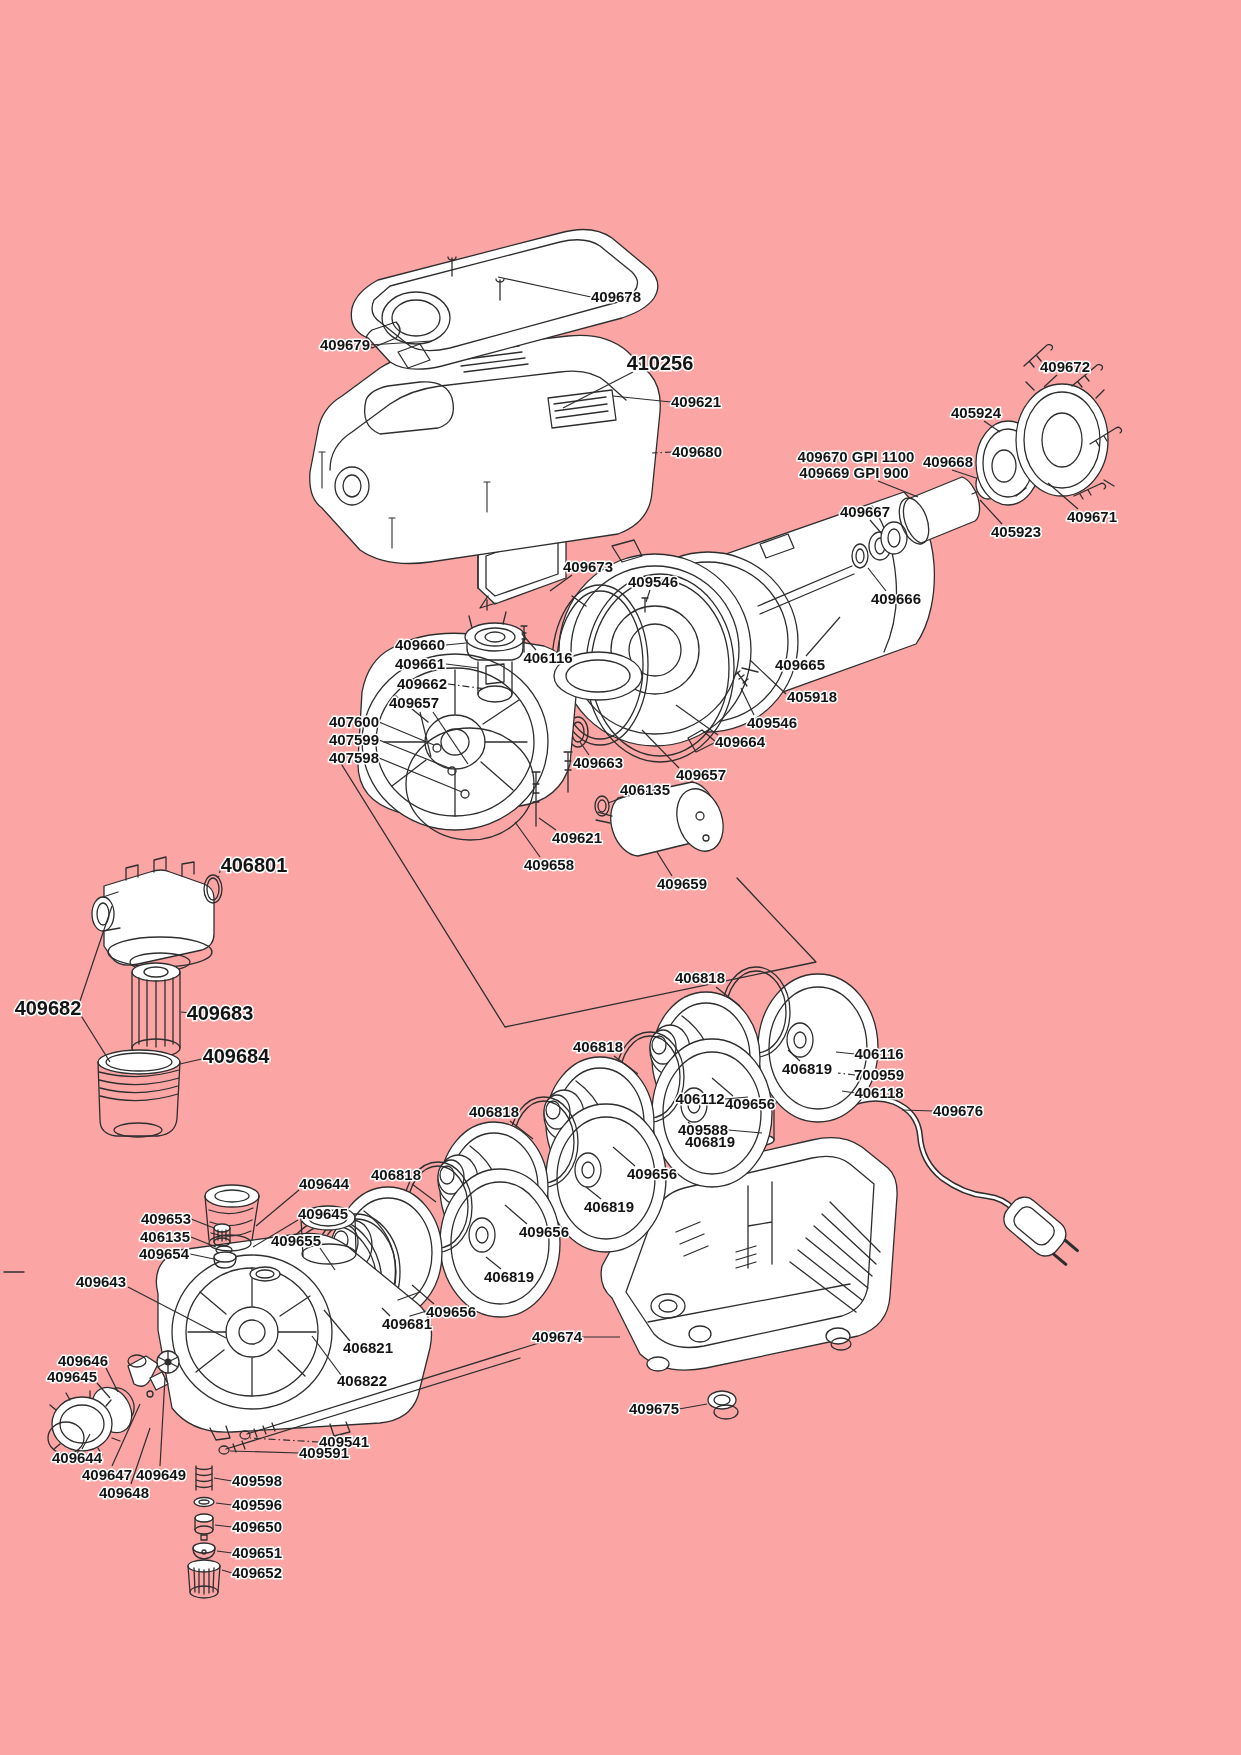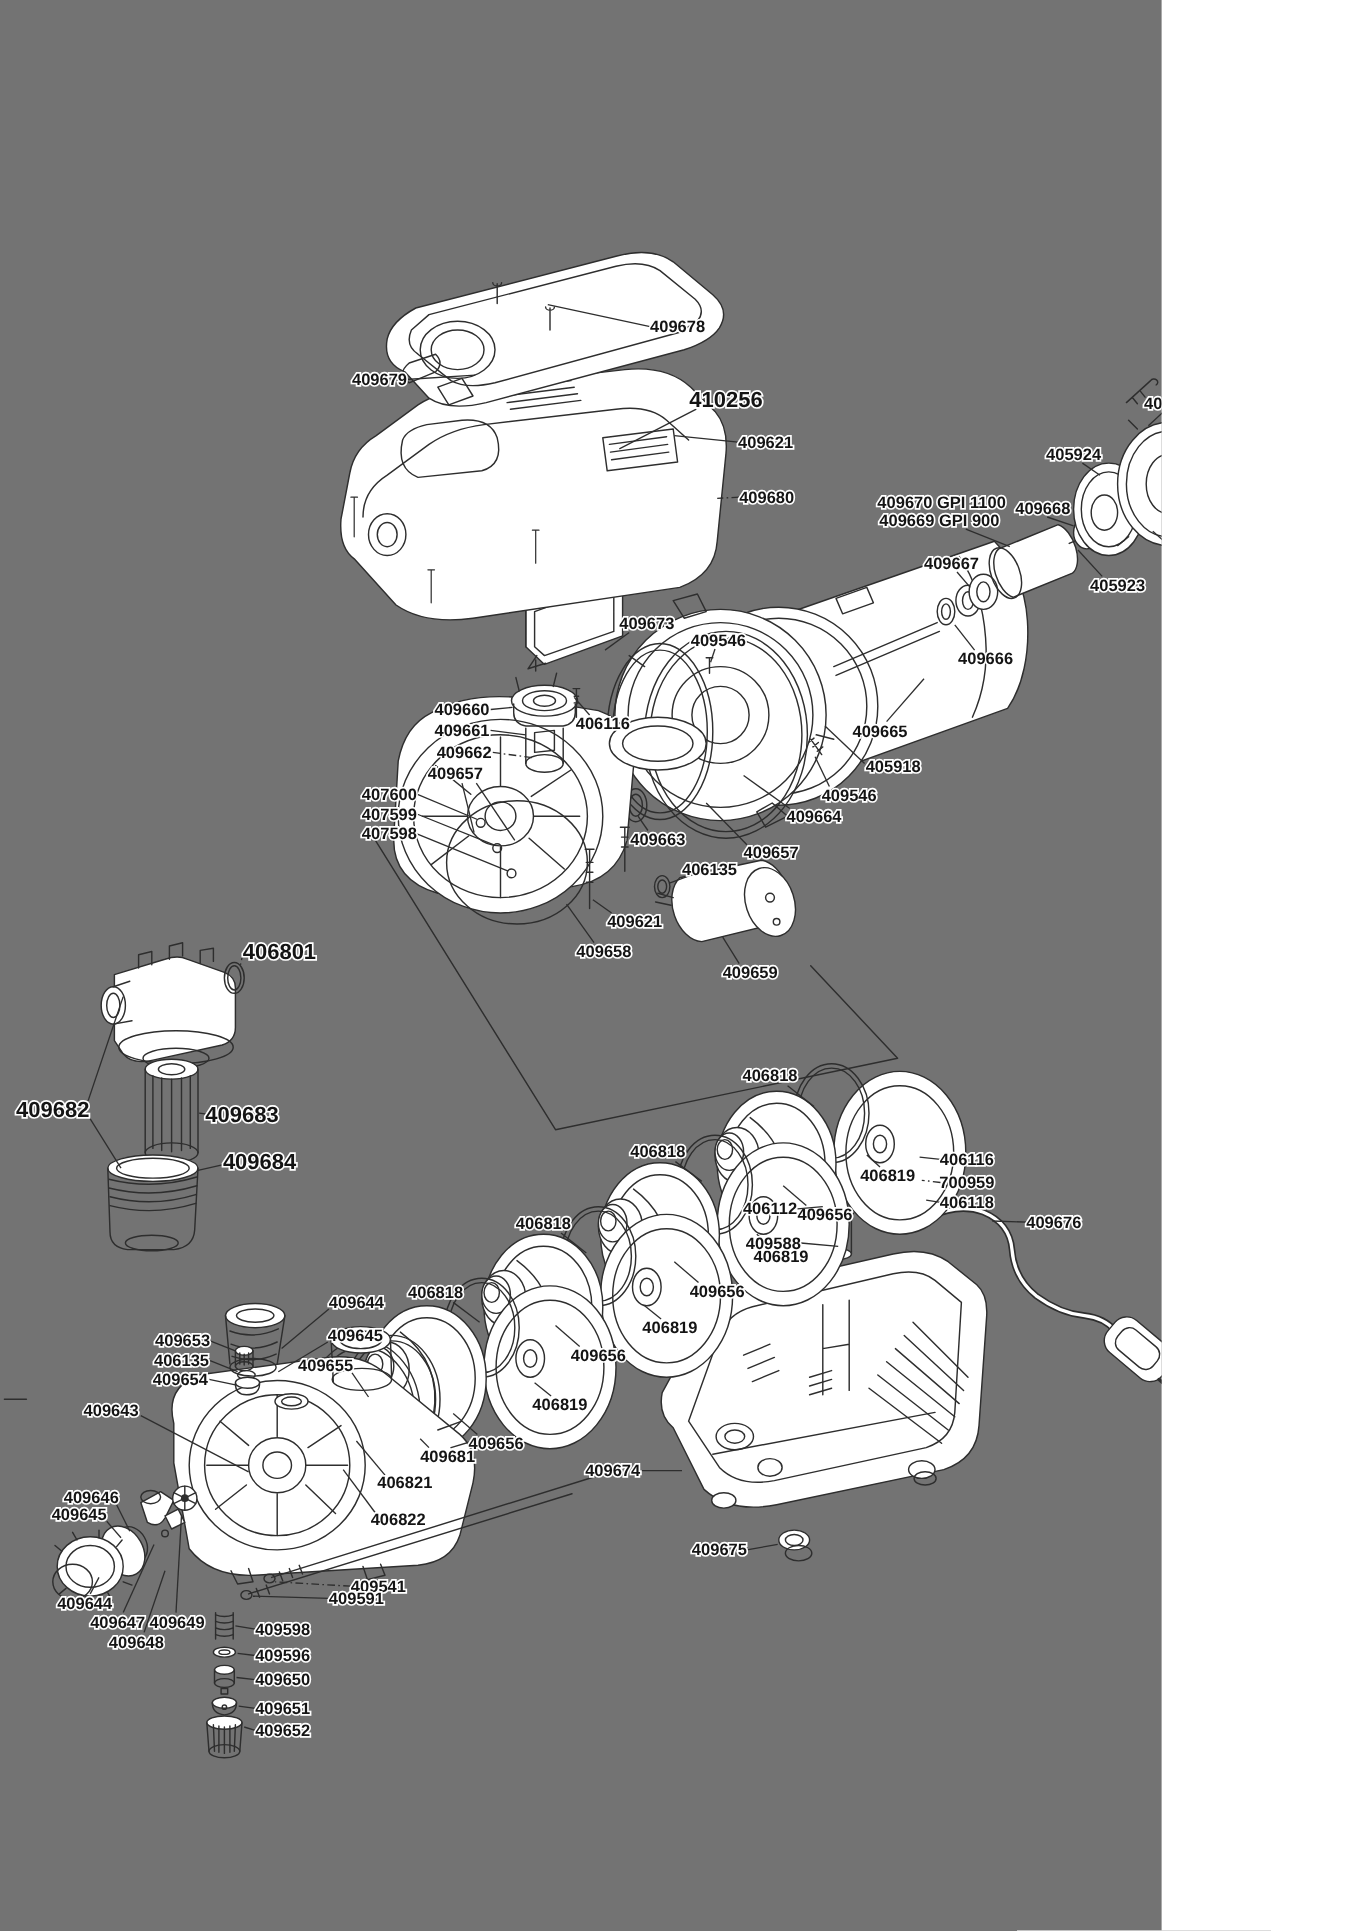--- a/index.html
+++ b/index.html
@@ -1,16 +1,16 @@
 <!DOCTYPE html>
 <html><head>
 <meta charset="utf-8">
 <style>
   html,body{margin:0;padding:0;background:#fff;}
-  .stage{position:relative;width:1056px;height:1755px;background:#737373;overflow:hidden;}
+  .stage{position:relative;width:1241px;height:1755px;background:#fca5a5;overflow:hidden;}
   .stage svg{position:absolute;left:0;top:0;}
   #labels-layer line{stroke:#2e2e2e;stroke-width:1.2;fill:none;}
   #labels-layer text.lbl{
     font-family:"Liberation Sans",sans-serif;font-weight:bold;font-size:15px;
     fill:#141414;text-anchor:middle;paint-order:stroke;stroke:#ffffff;stroke-width:3px;
   }
   #labels-layer text.big{font-size:20px;}
 </style>
 </head>
 <body>

